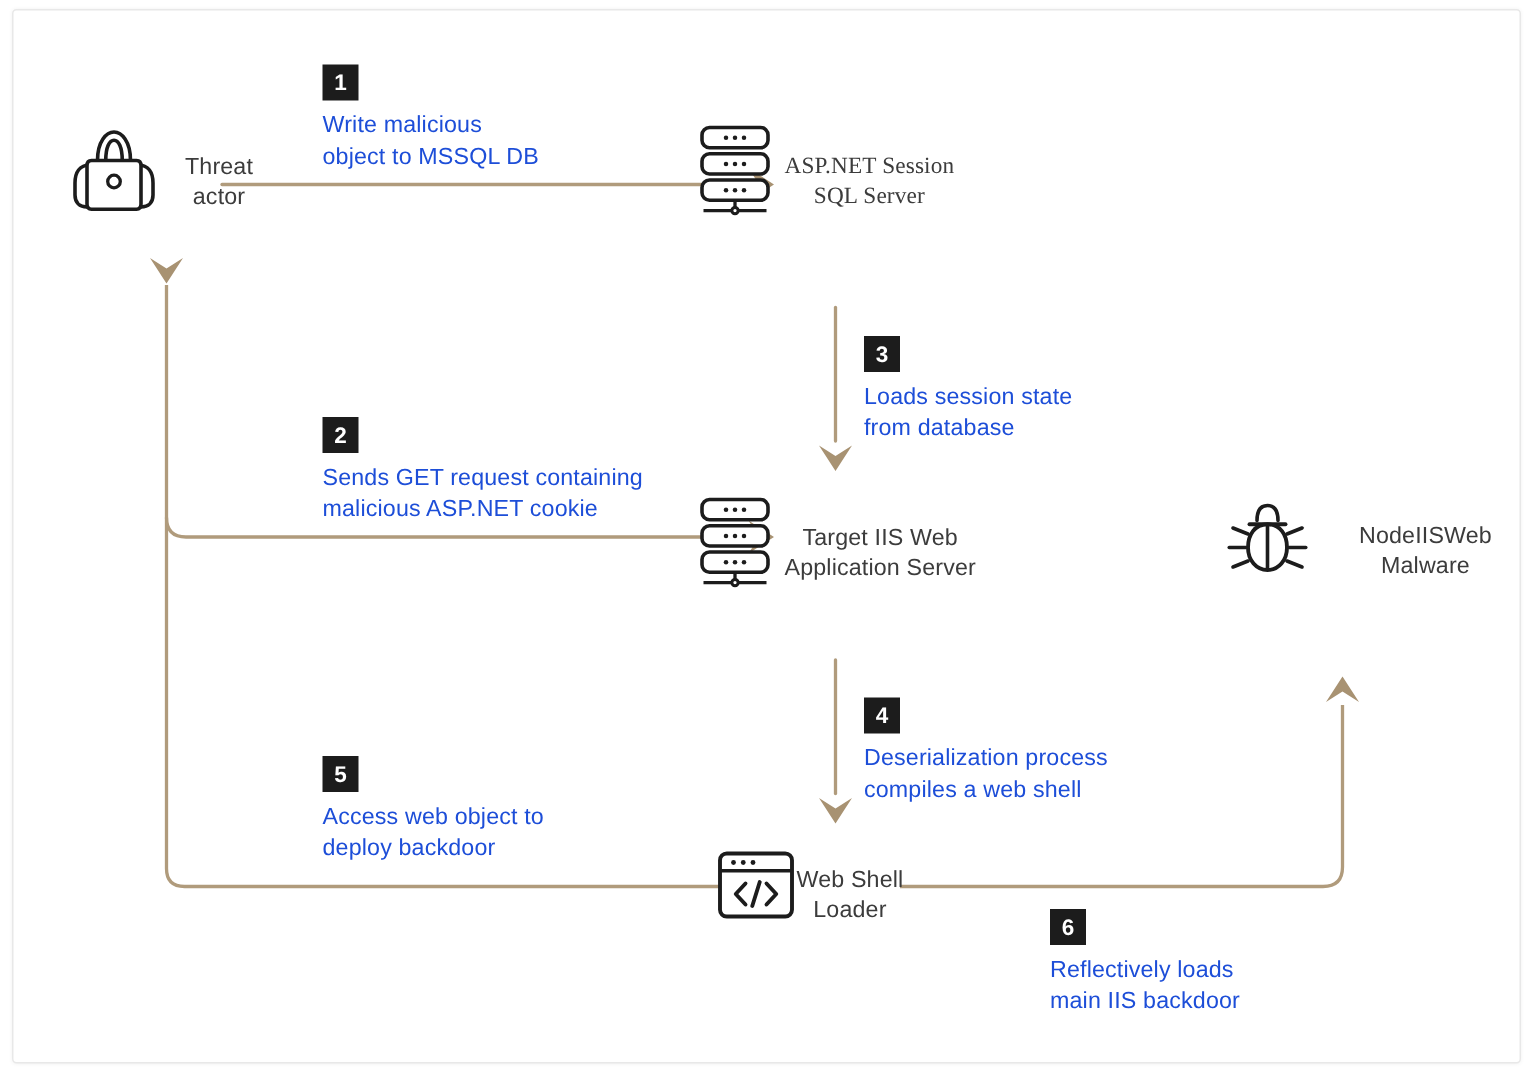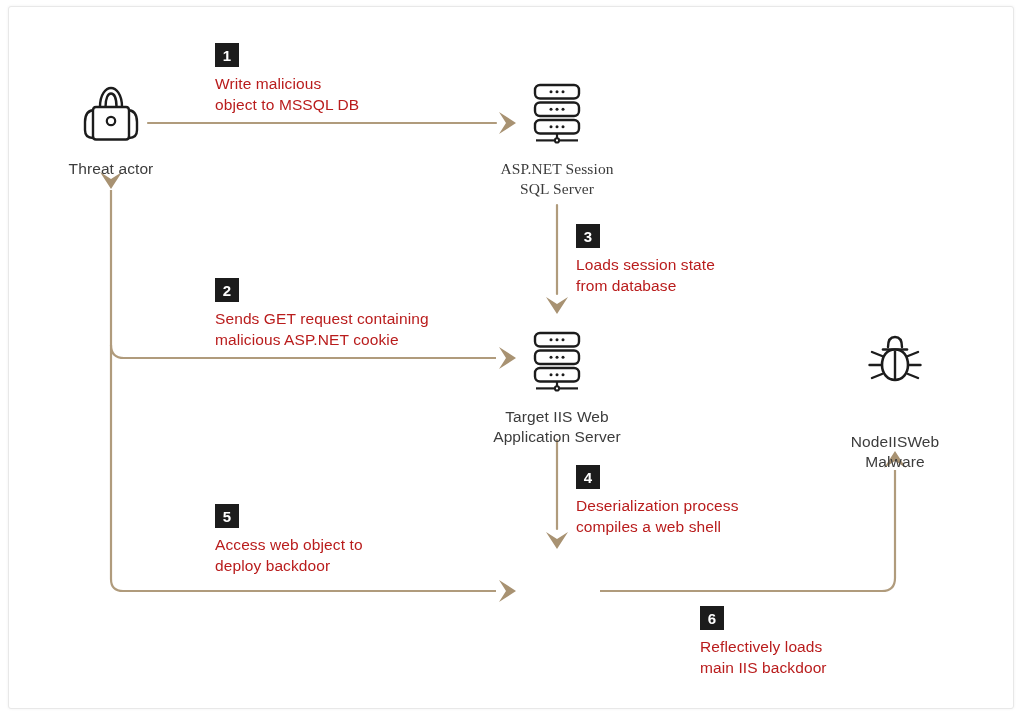--- a/index.html
+++ b/index.html
@@ -31,21 +31,21 @@
   #wires {
     position: absolute;
     left: 0; top: 0;
     width: 1024px;
     height: 717px;
     pointer-events: none;
   }
   .node {
     position: absolute;
     display: flex;
-    flex-direction: column;
+    flex-direction: row;
     align-items: center;
   }
   .node-icon {
     display: block;
   }
   .node-label {
     margin-top: 9px;
     font-size: 15.5px;
     line-height: 1.30;
     color: #3c3c3c;
@@ -65,21 +65,21 @@
     font-weight: bold;
     display: flex;
     align-items: center;
     justify-content: center;
     line-height: 1;
   }
   .step-text {
     margin-top: 7px;
     font-size: 15.5px;
     line-height: 1.33;
-    color: #b91c1c;
+    color: #1d4ed8;
     white-space: pre-line;
     letter-spacing: 0.1px;
   }
 </style>
 </head>
 <body>
 
 <div id="canvas">
   <div id="frame"></div>
 
@@ -172,20 +172,37 @@
         <line x1="33" y1="51.5" x2="33" y2="57" stroke="#1c1c1c" stroke-width="2.2"></line>
         <circle cx="33" cy="58.4" r="2.1" fill="#ffffff" stroke="#1c1c1c" stroke-width="2"></circle>
         <line x1="12" y1="58.4" x2="30.5" y2="58.4" stroke="#1c1c1c" stroke-width="2.2"></line>
         <line x1="35.5" y1="58.4" x2="54" y2="58.4" stroke="#1c1c1c" stroke-width="2.2"></line>
       </svg>
     </span>
     <span class="node-label">Target IIS Web
 Application Server</span>
   </div>
 
+  <div class="node" style="left: 477px; top: 566px; width: 160px;">
+    <span class="node-icon">
+      <svg width="54" height="48" viewBox="0 0 54 48" xmlns="http://www.w3.org/2000/svg">
+        <rect x="3" y="3" width="48" height="42" rx="4.5" ry="4.5" fill="#ffffff" stroke="#1c1c1c" stroke-width="2.6"></rect>
+        <line x1="3" y1="14.5" x2="51" y2="14.5" stroke="#1c1c1c" stroke-width="2.2"></line>
+        <circle cx="12" cy="9" r="1.6" fill="#1c1c1c"></circle>
+        <circle cx="18.5" cy="9" r="1.6" fill="#1c1c1c"></circle>
+        <circle cx="25" cy="9" r="1.6" fill="#1c1c1c"></circle>
+
+        <path d="M 20 23 L 13.5 30 L 20 37" fill="none" stroke="#1c1c1c" stroke-width="2.6" stroke-linecap="round" stroke-linejoin="round"></path>
+        <path d="M 34 23 L 40.5 30 L 34 37" fill="none" stroke="#1c1c1c" stroke-width="2.6" stroke-linecap="round" stroke-linejoin="round"></path>
+        <line x1="29.5" y1="22" x2="24.5" y2="38" stroke="#1c1c1c" stroke-width="2.6" stroke-linecap="round"></line>
+      </svg>
+    </span>
+    <span class="node-label">Web Shell
+Loader</span>
+  </div>
 
   <div class="node" style="left: 815px; top: 334px; width: 160px; gap: 31px;">
     <span class="node-icon">
       <svg width="60" height="54" viewBox="0 0 60 54" xmlns="http://www.w3.org/2000/svg">
 
         <path d="M 23 13 C 23 5 26.5 3 30 3 C 33.5 3 37 5 37 13" fill="none" stroke="#1c1c1c" stroke-width="2.4" stroke-linecap="round"></path>
 
         <line x1="18" y1="15.5" x2="42" y2="15.5" stroke="#1c1c1c" stroke-width="2.6" stroke-linecap="round"></line>
 
         <path d="M 30 15.5 C 38.5 15.5 43 22.5 43 31 C 43 39.5 37.5 46 30 46

